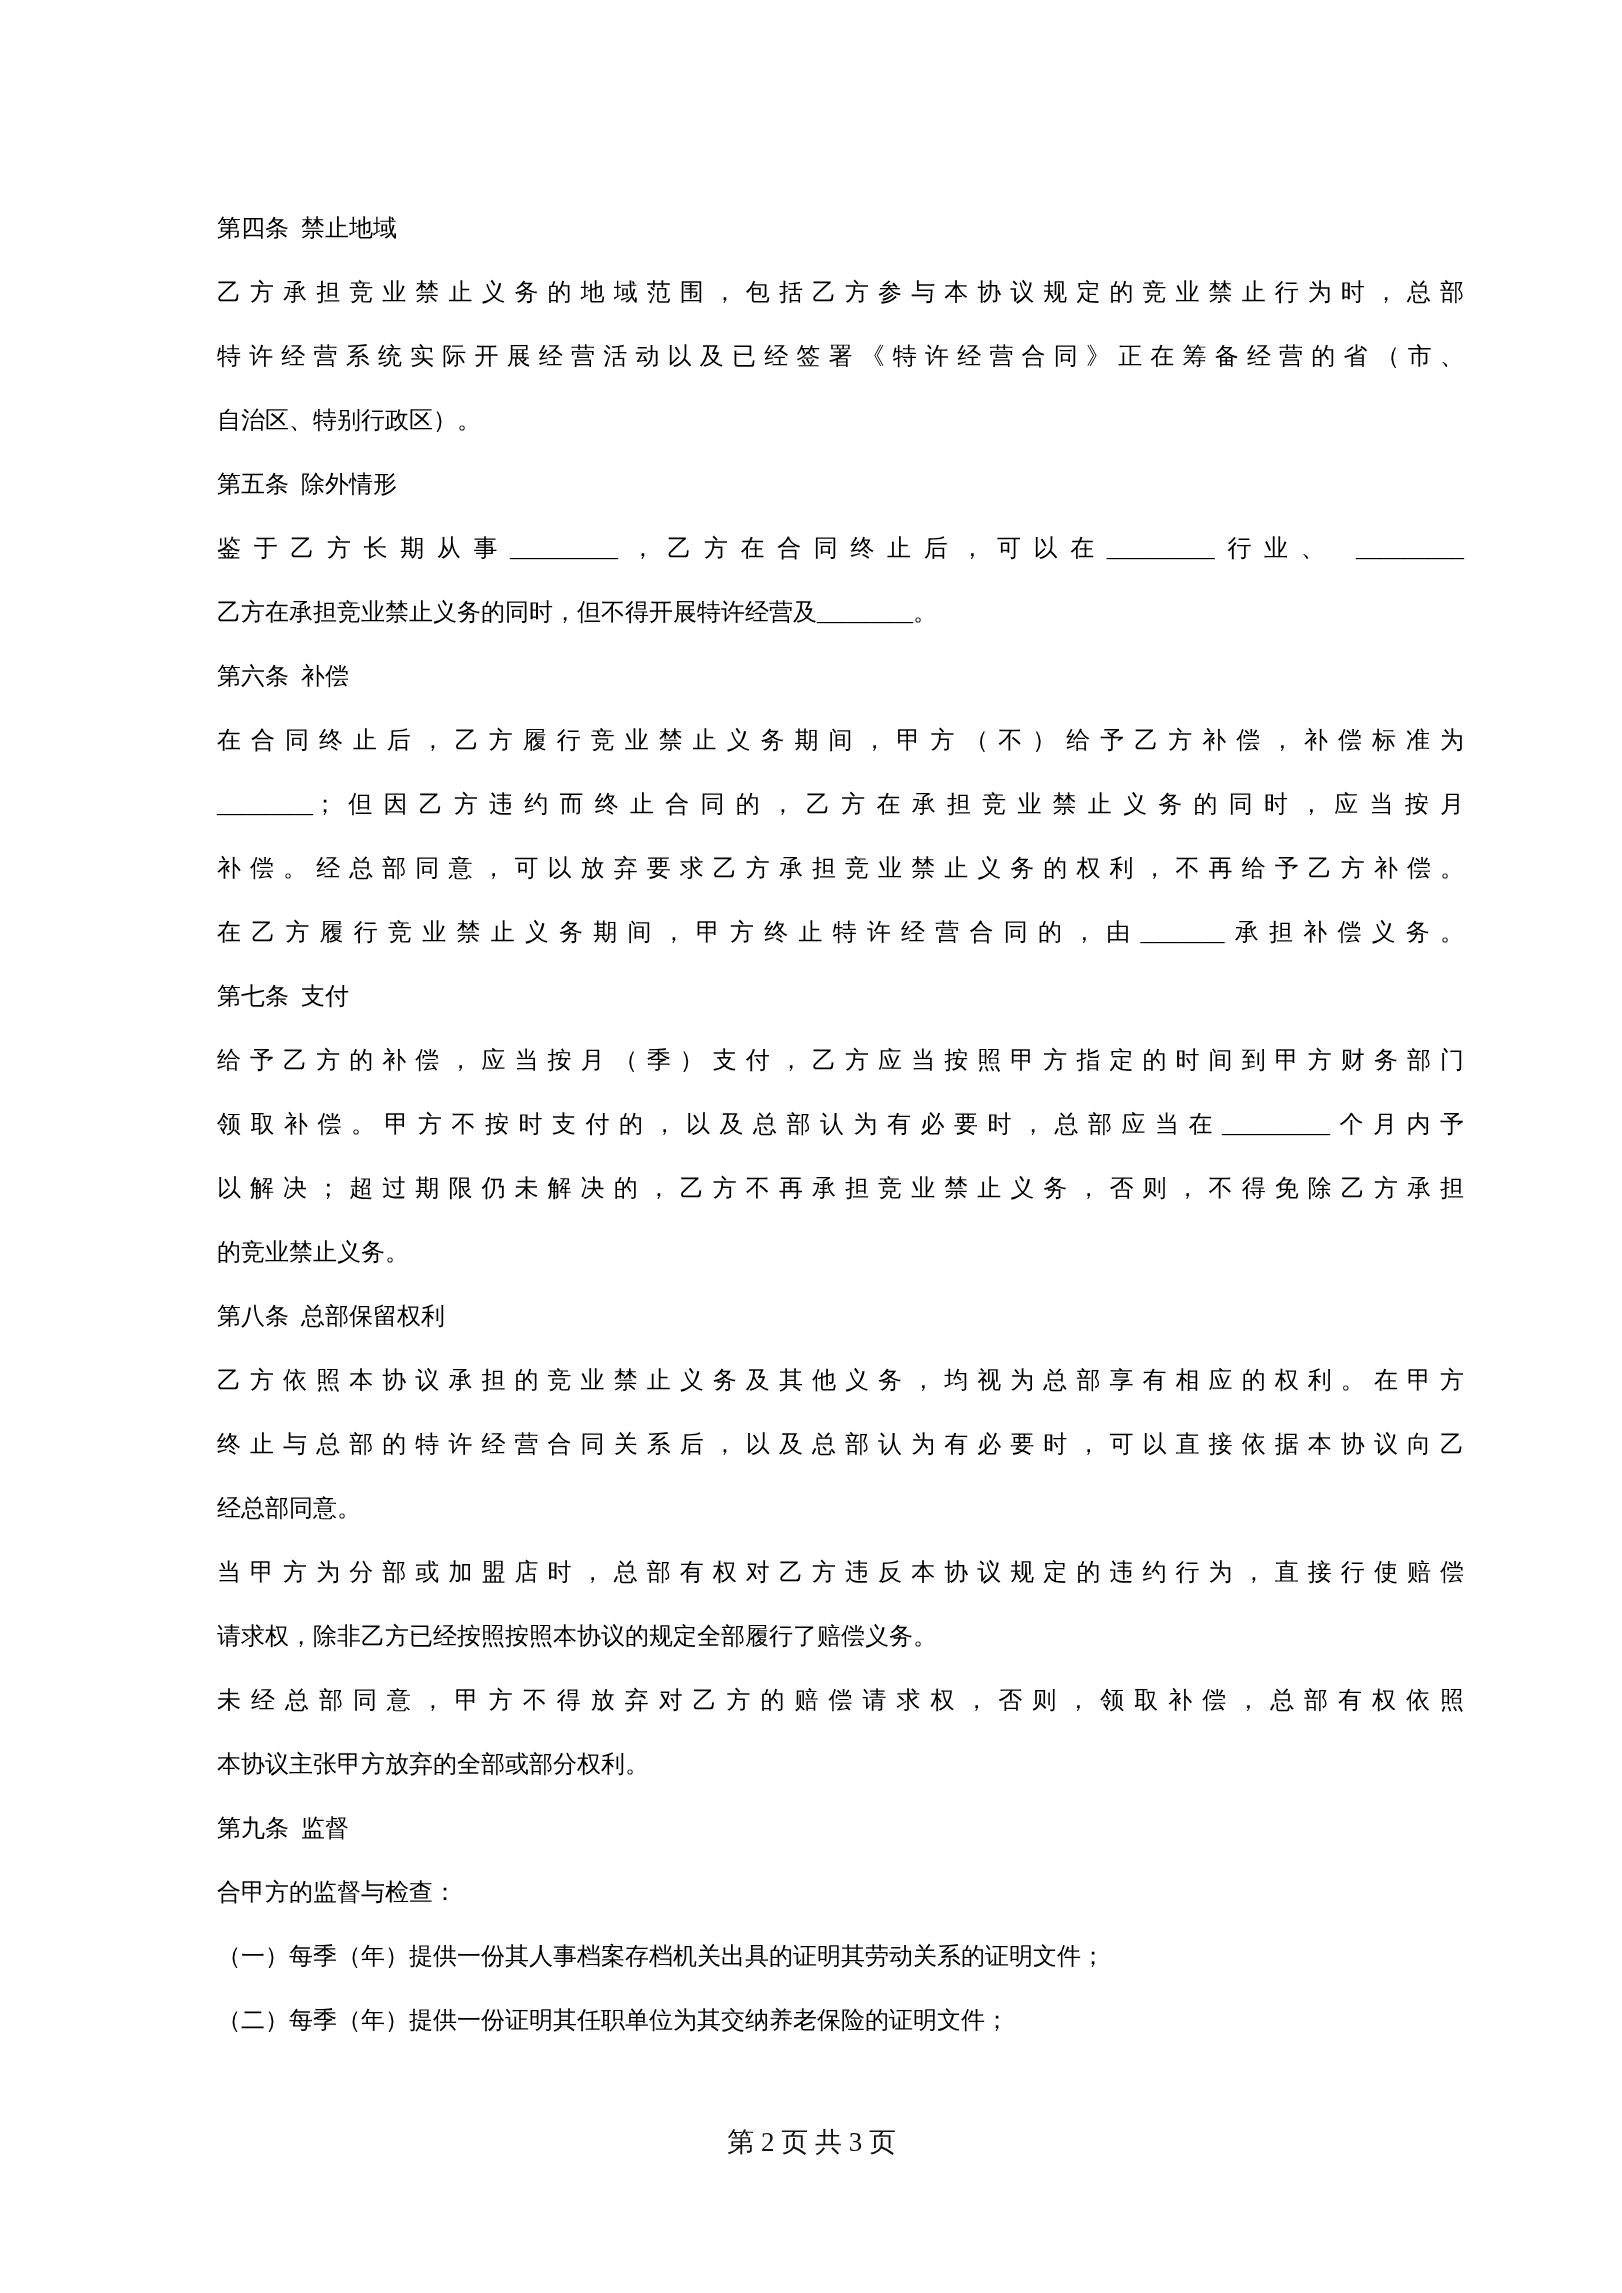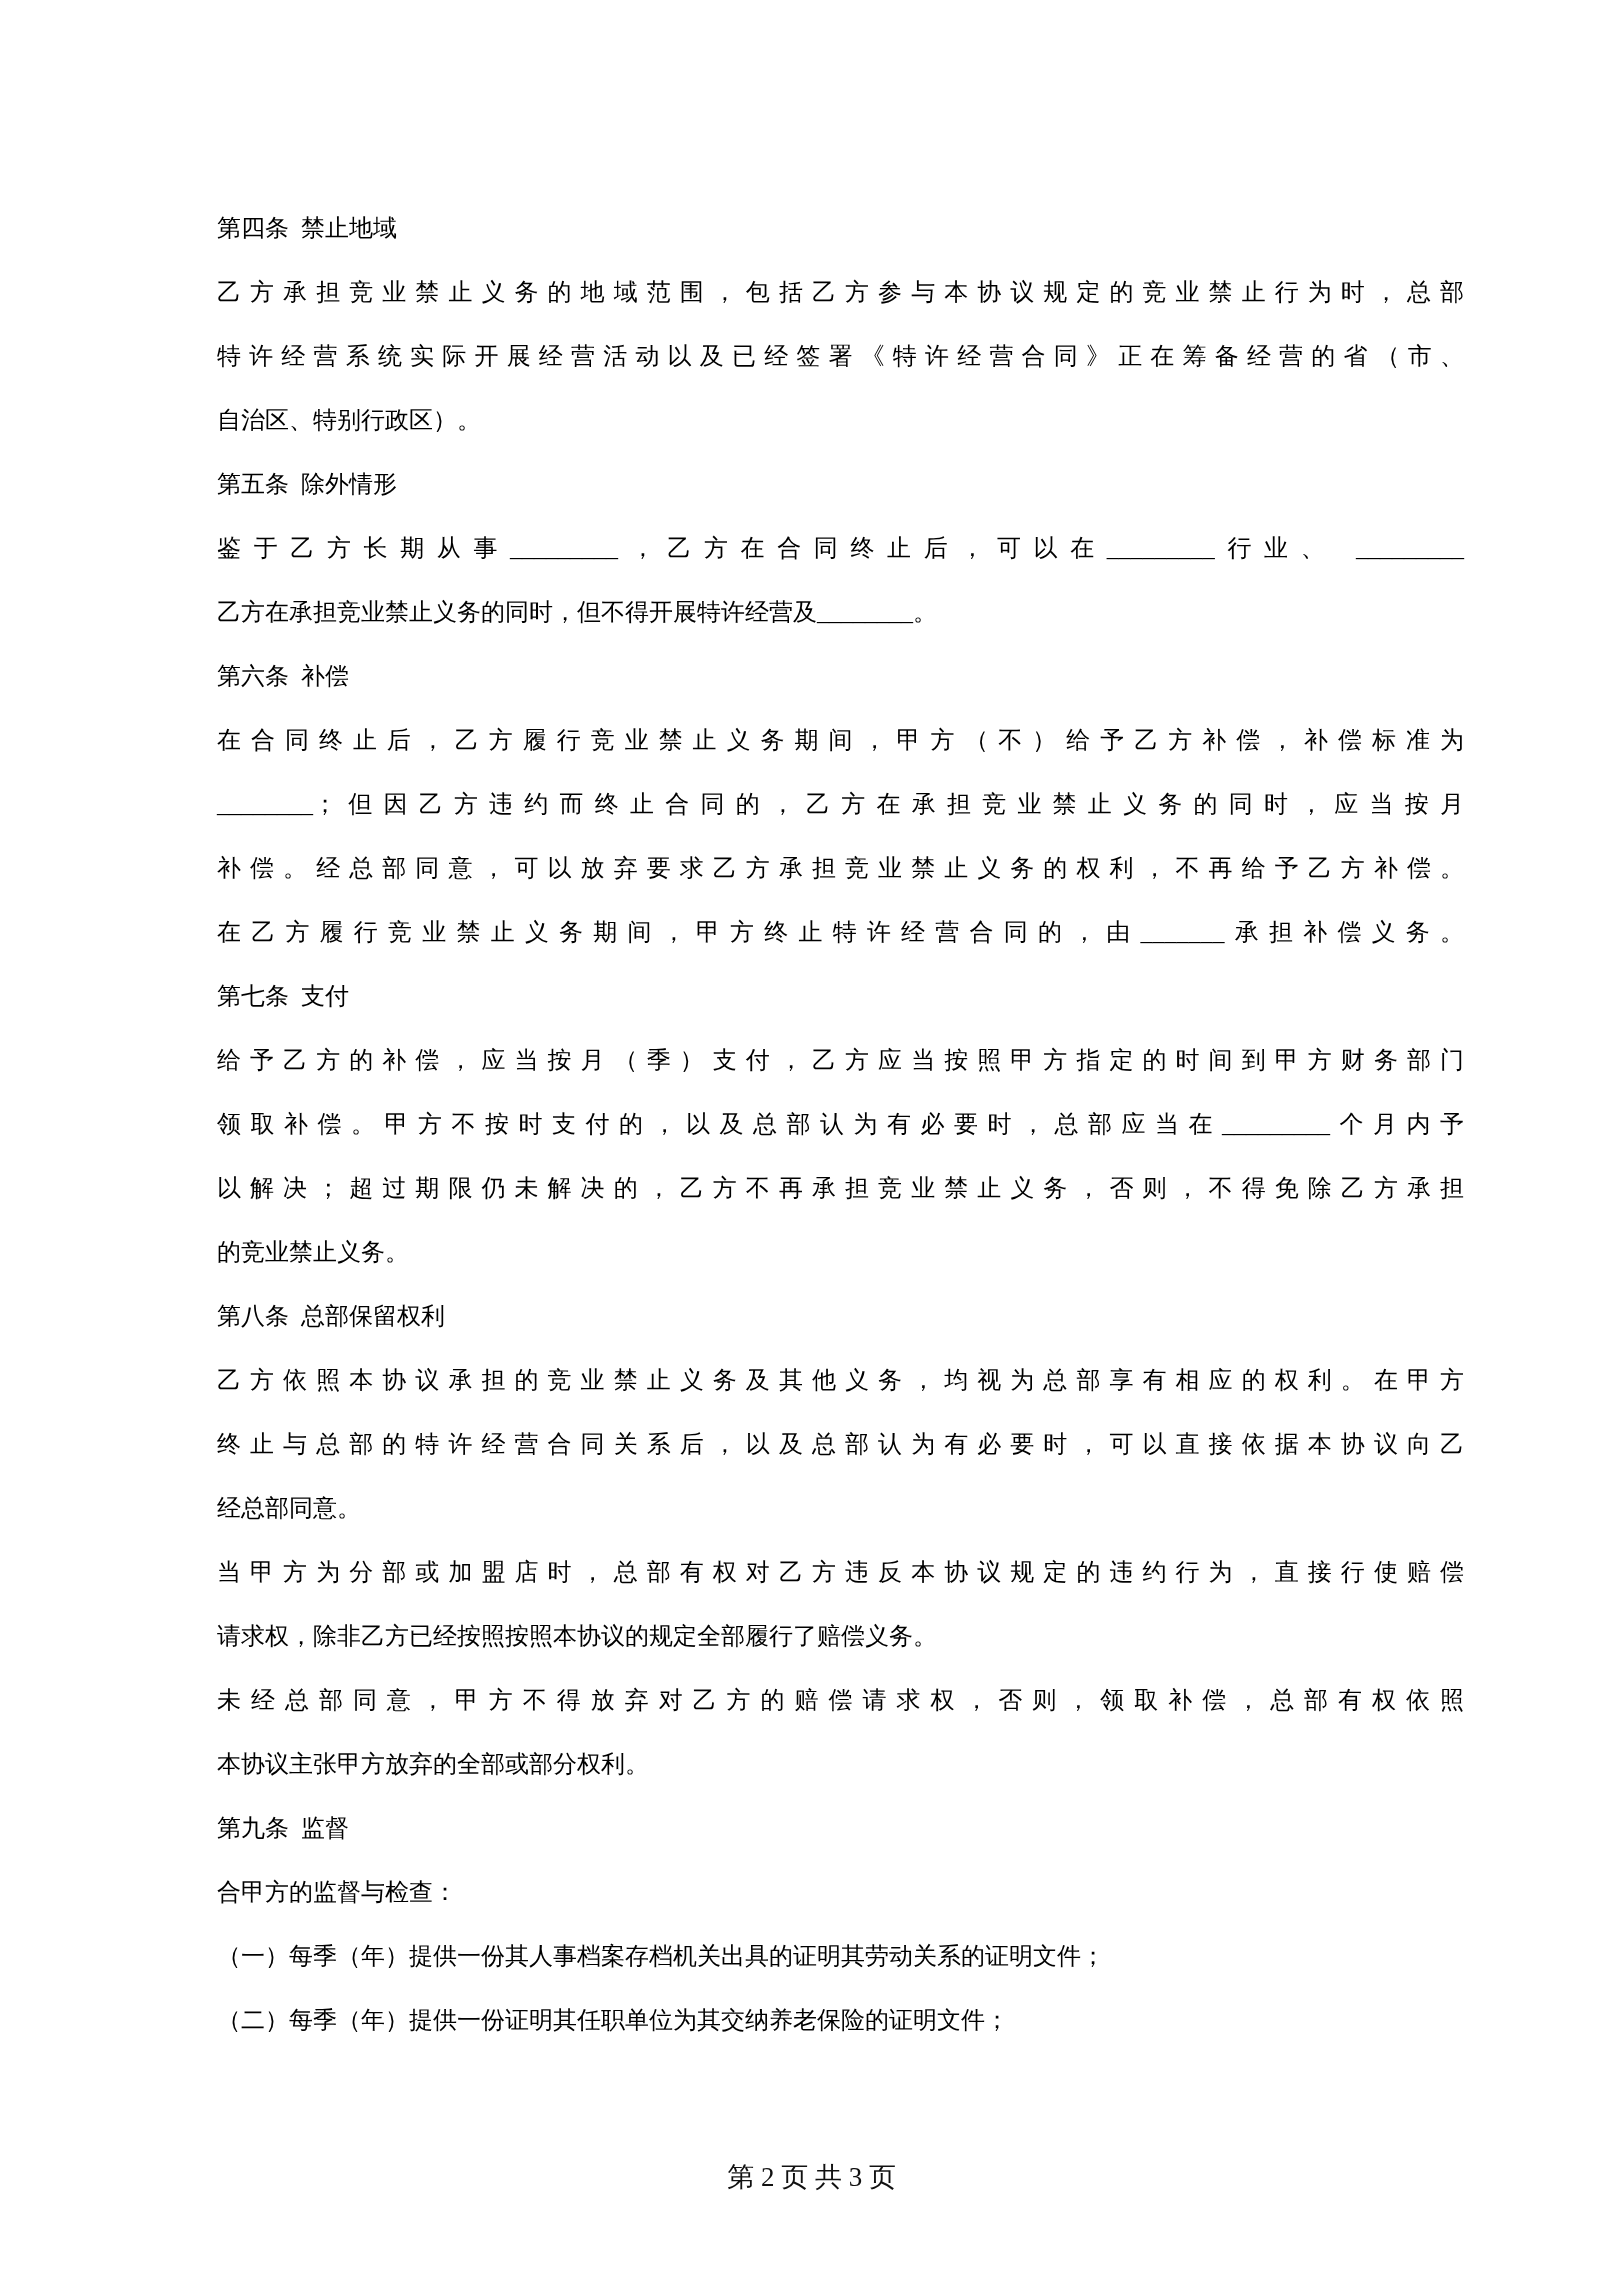--- a/index.html
+++ b/index.html
@@ -36,21 +36,20 @@
   }
   .footer {
     position: absolute;
     left: 0;
     top: 2127px;
     width: 100%;
     text-align: center;
     font-size: 27px;
     line-height: 31px;
     color: #111111;
-    margin-top: 35px;
   }
 </style>
 </head>
 <body>
 
 <div class="page">
   <div class="body-text" id="contract-lines">
       <div class="line">第四条 禁止地域</div>
       <div class="line full">乙方承担竞业禁止义务的地域范围，包括乙方参与本协议规定的竞业禁止行为时，总部</div>
       <div class="line full">特许经营系统实际开展经营活动以及已经签署《特许经营合同》正在筹备经营的省（市、</div>

